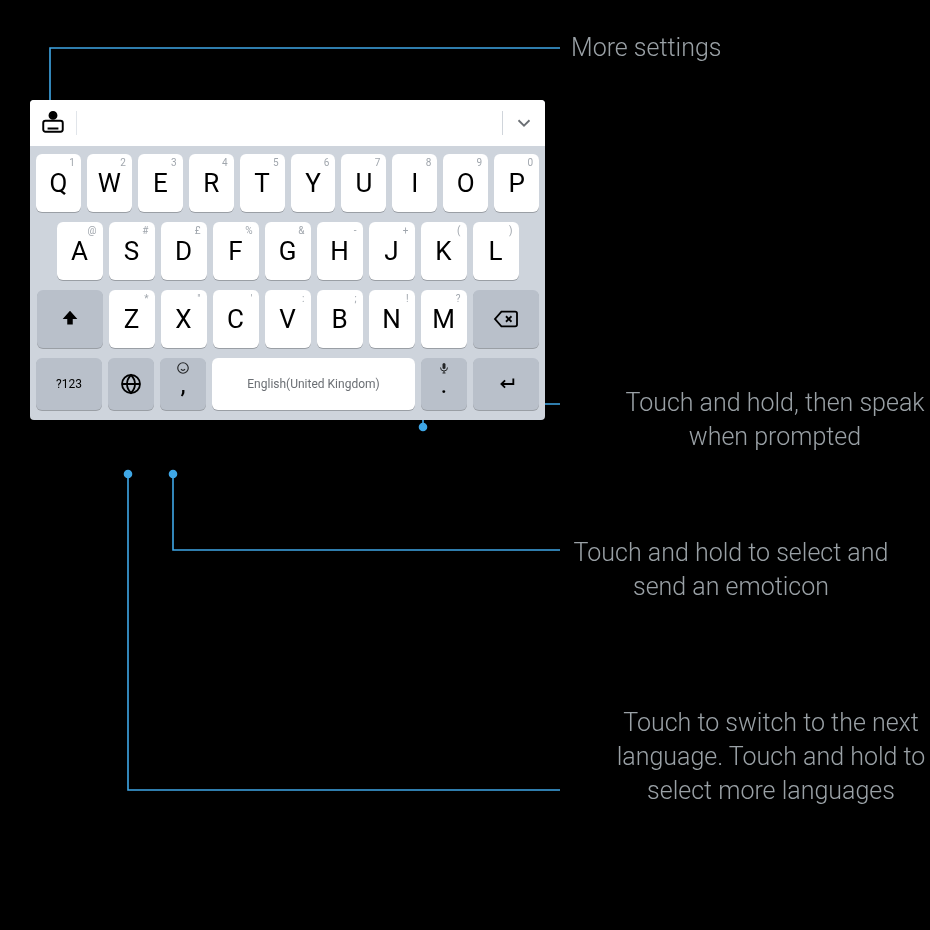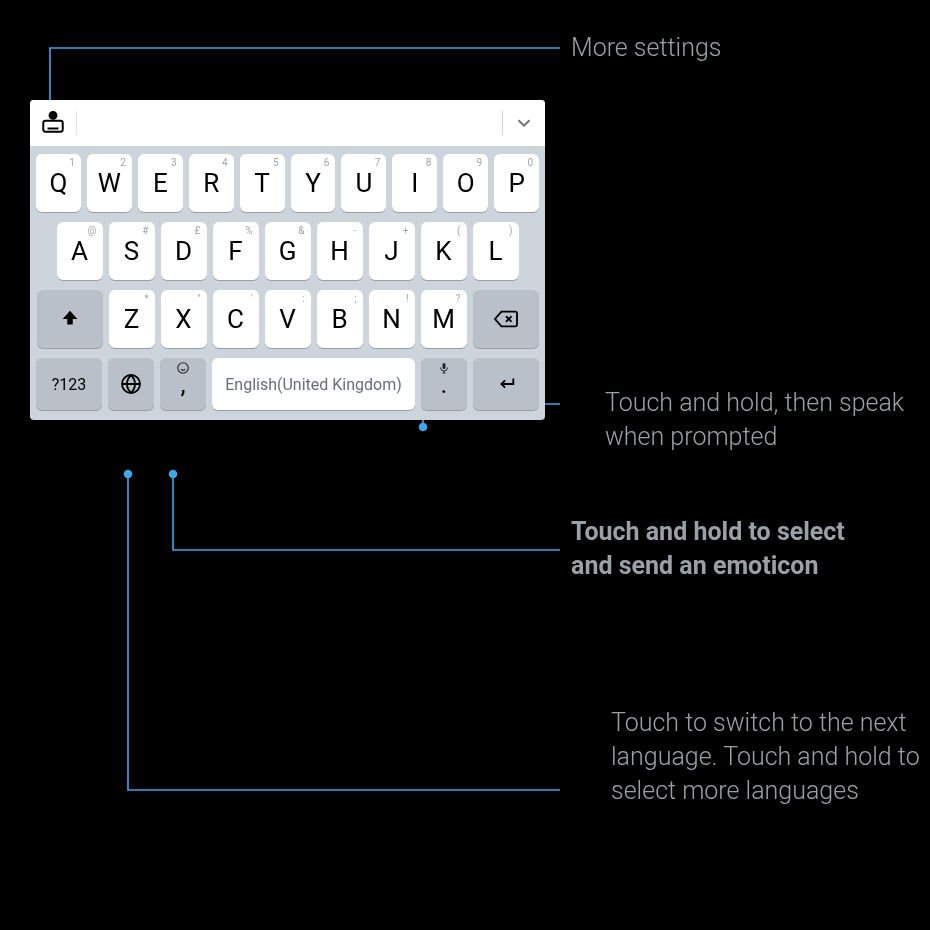--- a/index.html
+++ b/index.html
@@ -4,21 +4,21 @@
 <style>
   * { box-sizing: border-box; margin: 0; padding: 0; }
   body {
     width: 930px;
     height: 930px;
     background: #000;
     font-family: -apple-system, "Segoe UI", Roboto, Helvetica, Arial, sans-serif;
     position: relative;
     overflow: hidden;
   }
-  .diagram { position: absolute; inset: 0; }
+  .diagram { position: absolute; inset: 0; text-align: center; }
   svg.lines { position: absolute; inset: 0; pointer-events: none; }
   .annotation {
     position: absolute;
     color: #9aa1a6;
     font-size: 25px;
     line-height: 1.35;
     font-weight: 300;
   }
 
   
@@ -75,25 +75,25 @@
   }
   .spacebar {
     background:#fff;
     border-radius:6px;
     box-shadow: 0 1px 0 rgba(0,0,0,.25);
     height: 52px;
     flex: 1;
     display:flex;
     align-items:center;
     justify-content:center;
-    font-size: 16px;
+    font-size: 12px;
     color:#6b6f74;
   }
   .row.bottom .key, .row.bottom .spacebar { height: 52px; }
-  .row.bottom .key { font-size: 16px; }
+  .row.bottom .key { font-size: 12px; }
   .row.bottom .key.func.small { flex-direction:column; gap:0; font-size: 22px; }
   .key.func .mini-top { position:absolute; top:3px; width:100%; display:flex; justify-content:center; }
   .key.func .mini-top svg, .key.func .mini-top .dotglyph { opacity:.8; }
   .key.func .center-glyph { font-size: 26px; line-height:1; }
 
   
   .row.r1 .key { flex: 1; }
   .row.r2 .key { width: 46px; }
   .row.r3 .key { width: 46px; }
   .row.r3 .key.wide { width: 66px; }
@@ -118,21 +118,21 @@
       <path d="M173 474 L173 550 L560 550"></path>
       <circle cx="173" cy="474" r="3.5" fill="#3fa7e6"></circle>
 
       <path d="M128 474 L128 790 L560 790"></path>
       <circle cx="128" cy="474" r="3.5" fill="#3fa7e6"></circle>
     </g>
   </svg>
 
   <div class="annotation" style="left:571px; top:31px;">More settings</div>
   <div class="annotation" style="left:571px; top:386px; width:340px;margin-left:34px;">Touch and hold, then speak when prompted</div>
-  <div class="annotation" style="left:571px; top:515px; width:320px;font-weight:bold;">Touch and hold to select and send an emoticon</div>
+  <div class="annotation" style="left:571px; top:536px; width:320px;">Touch and hold to select and send an emoticon</div>
   <div class="annotation" style="left:571px; top:706px; width:320px;margin-left:40px;">Touch to switch to the next language. Touch and hold to select more languages</div>
 
   <div class="kbd">
     <div class="kbd-topbar">
       <div class="settings-icon">
         <svg width="26" height="26" viewBox="0 0 24 24" fill="none" stroke="#000" stroke-width="1.8">
           <rect x="3" y="10" width="18" height="10" rx="2"></rect>
           <path d="M6 14h.01M9 14h.01M12 14h.01M15 14h.01M18 14h.01M7 17h10"></path>
           <circle cx="12" cy="5" r="3.2"></circle>
           <path d="M12 2v6M9 5h6M10 3.2l4 3.6M14 3.2l-4 3.6"></path>

